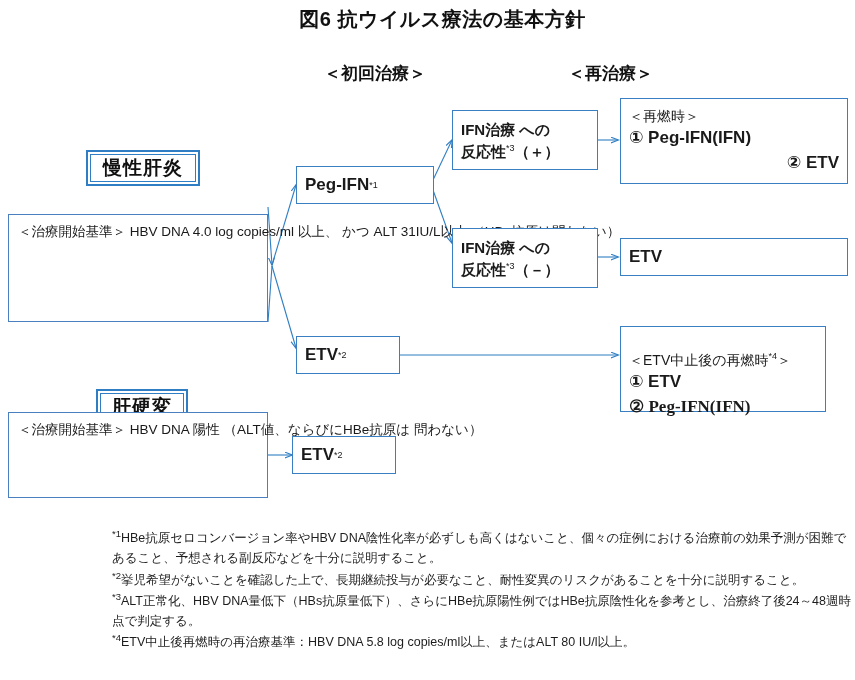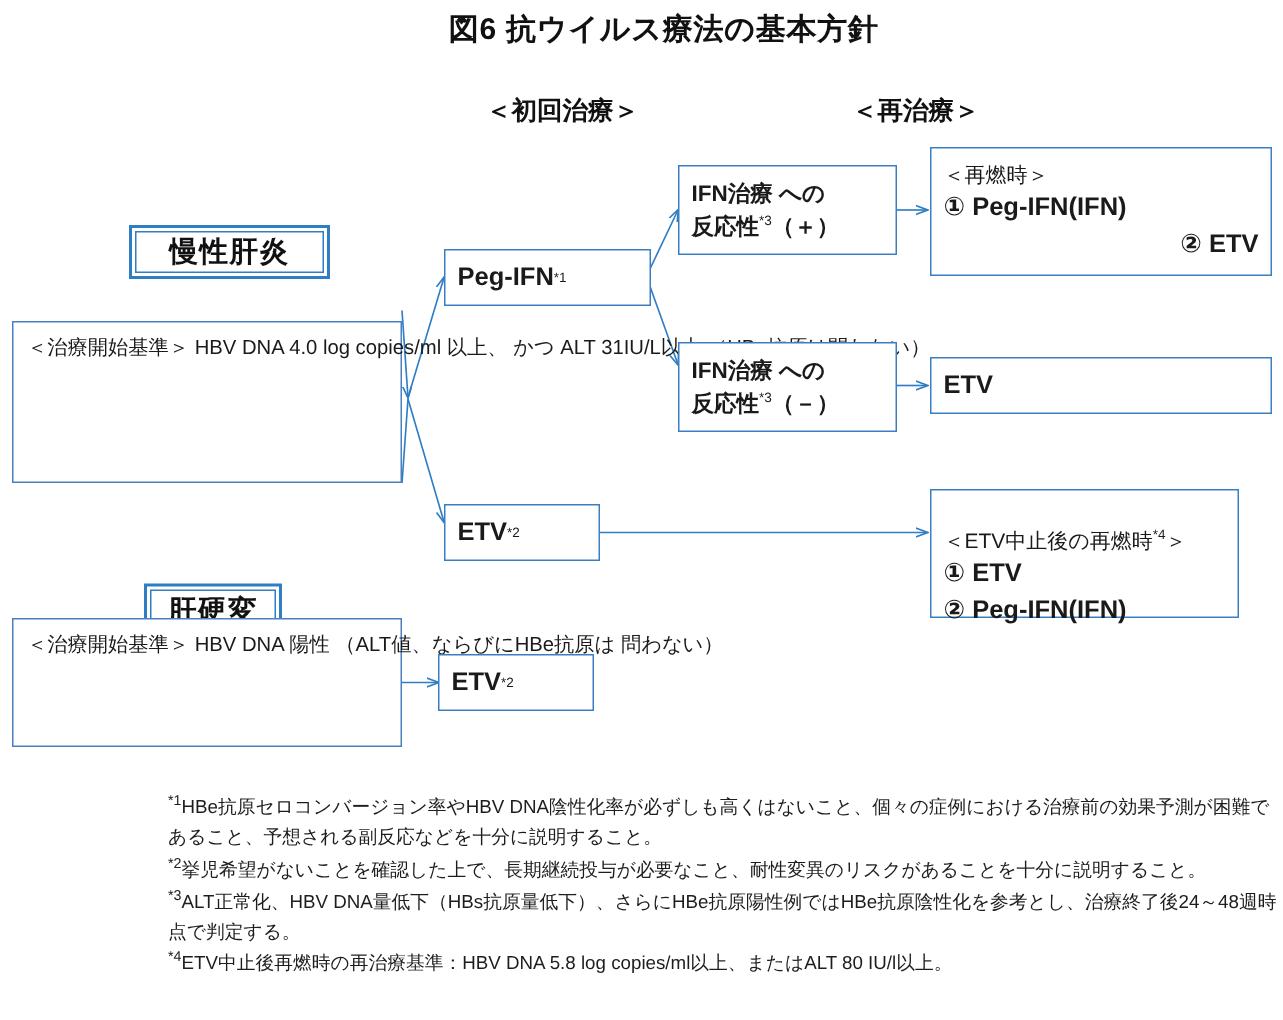--- a/index.html
+++ b/index.html
@@ -129,21 +129,21 @@
       <path d="M598,140 L618,140" marker-end="url(#ah)"></path>
 
       <path d="M598,257 L618,257" marker-end="url(#ah)"></path>
 
       <path d="M400,355 L618,355" marker-end="url(#ah)"></path>
 
       <path d="M268,455 L292,455" marker-end="url(#ah)"></path>
     </g>
   </svg>
 
-  <div class="dbox" style="left:86px;top:150px;width:134px;height:36px;">
+  <div class="dbox" style="left:86px;top:150px;width:114px;height:36px;">
     <div class="inner">慢性肝炎</div>
   </div>
 
   <div class="crit" style="left:8px;top:214px;width:260px;height:108px;">
     <span class="ln">＜治療開始基準＞</span>
     <span class="ln">HBV DNA 4.0 log copies/ml 以上、</span>
     <span class="ln">かつ</span>
     <span class="ln">ALT 31IU/L以上</span>
     <span class="ln">（HBe抗原は問わない）</span>
   </div>
@@ -190,21 +190,21 @@
     <span class="ln" style="font-size:17px;font-weight:bold;text-align:right;">② ETV</span>
   </div>
 
   <div class="box big" style="left:620px;top:238px;width:228px;height:38px;display:flex;align-items:center;">
     <span>ETV</span>
   </div>
 
   <div class="box" style="left:620px;top:326px;width:206px;height:86px;padding-top:23px;">
     <span class="ln" style="font-size:14px;"><span>＜ETV中止後の再燃時</span><sup class="fn">*4</sup><span>＞</span></span>
     <span class="ln" style="font-size:17px;font-weight:bold;">① ETV</span>
-    <span class="ln" style="font-size:17px;font-weight:bold;">② Peg-IFN(IFN)</span>
+    <span class="ln" style="font-size:17px;font-weight:bold;font-family:Liberation Serif, serif;">② Peg-IFN(IFN)</span>
   </div>
 
   <div class="notes">
     <p class="note"><span class="mk">*1</span><span>HBe抗原セロコンバージョン率やHBV DNA陰性化率が必ずしも高くはないこと、個々の症例における治療前の効果予測が困難であること、予想される副反応などを十分に説明すること。</span></p>
     <p class="note"><span class="mk">*2</span><span>挙児希望がないことを確認した上で、長期継続投与が必要なこと、耐性変異のリスクがあることを十分に説明すること。</span></p>
     <p class="note"><span class="mk">*3</span><span>ALT正常化、HBV DNA量低下（HBs抗原量低下）、さらにHBe抗原陽性例ではHBe抗原陰性化を参考とし、治療終了後24～48週時点で判定する。</span></p>
     <p class="note"><span class="mk">*4</span><span>ETV中止後再燃時の再治療基準：HBV DNA 5.8 log copies/ml以上、またはALT 80 IU/l以上。</span></p>
   </div>
 
 </div>

